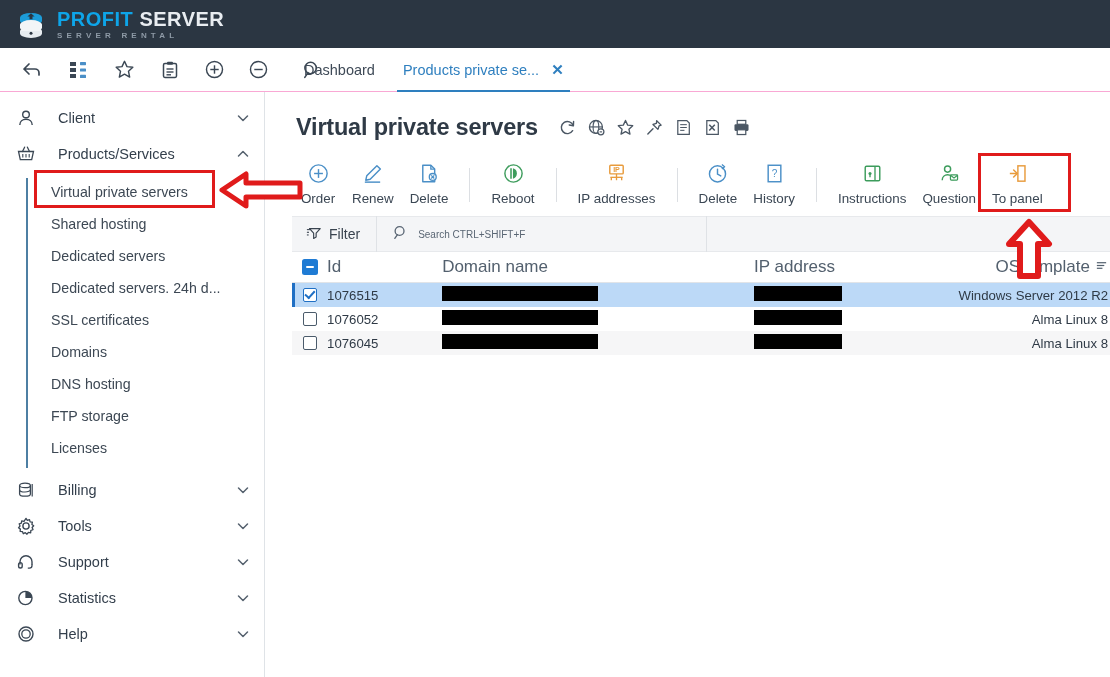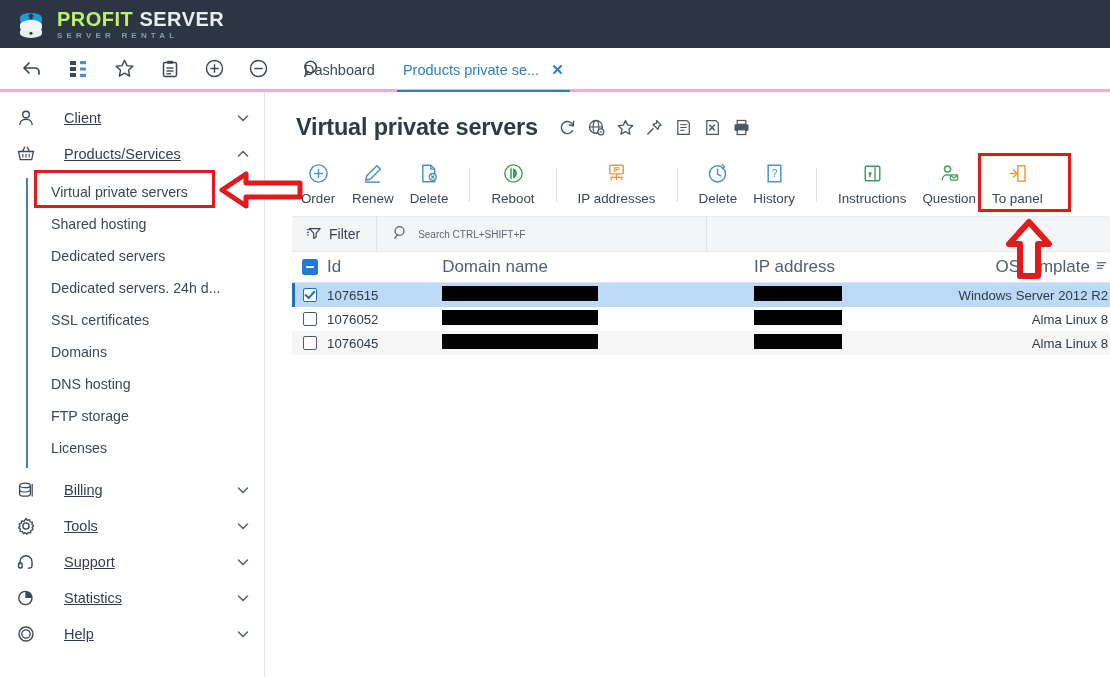--- a/index.html
+++ b/index.html
@@ -13,31 +13,31 @@
 
   
   #brandbar {
     position: absolute; left: 0; top: 0; width: 1110px; height: 48px;
     background: #2b3642;
     display: flex; align-items: center;
   }
   #brand-logo { margin-left: 16px; display: flex; align-items: center; }
   #brand-text { margin-left: 11px; line-height: 1; }
   .brand-line1 { font-size: 20px; font-weight: bold; letter-spacing: .5px; }
-  .brand-profit { color: #bef264; }
+  .brand-profit { color: #0ea5e9; }
   .brand-server { color: #e9edf1; }
   .brand-line2 {
     font-size: 8px; color: #8e9aa6; letter-spacing: 4.2px;
     margin-top: 3px; font-weight: bold;
   }
 
   
   #secondbar {
     position: absolute; left: 0; top: 48px; width: 1110px; height: 44px;
-    background: #ffffff; border-bottom: 3px solid #f9a8d4;
+    background: #ffffff; border-bottom: 1px solid #f9a8d4;
     display: flex; align-items: center;
   }
   #navicons { display: flex; align-items: center; height: 44px; }
   .navicon {
     width: 36px; height: 36px; display: flex; align-items: center; justify-content: center;
     cursor: pointer; color: #3b4754;
   }
   .navicon:first-child { margin-left: 12px; }
   #tabstrip {
     position: absolute; left: 290px; top: 0; height: 44px;
@@ -64,21 +64,21 @@
     overflow: hidden;
   }
   .side-group {
     height: 36px; display: flex; align-items: center; cursor: pointer;
     padding-left: 16px; padding-right: 14px; color: #333f4c; font-size: 14.5px;
   }
   .side-group .sg-icon {
     width: 24px; display: flex; align-items: center; justify-content: flex-start;
     color: #3b4754;
   }
-  .side-group .sg-label { flex: 1; margin-left: 24px; text-decoration: underline; }
+  .side-group .sg-label { flex: 1; margin-left: 18px; }
   .side-group .sg-chev { color: #55616e; display: flex; align-items: center; }
 
   #subnav { position: relative; margin: 4px 0 8px 0; padding-left: 26px; }
   #subnav::before {
     content: ""; position: absolute; left: 26px; top: 2px;
     width: 1.5px; height: 290px; background: #4d7fa3;
   }
   .side-sub {
     height: 32px; display: flex; align-items: center;
     padding-left: 25px; font-size: 14.2px; color: #3d4854; cursor: pointer;

